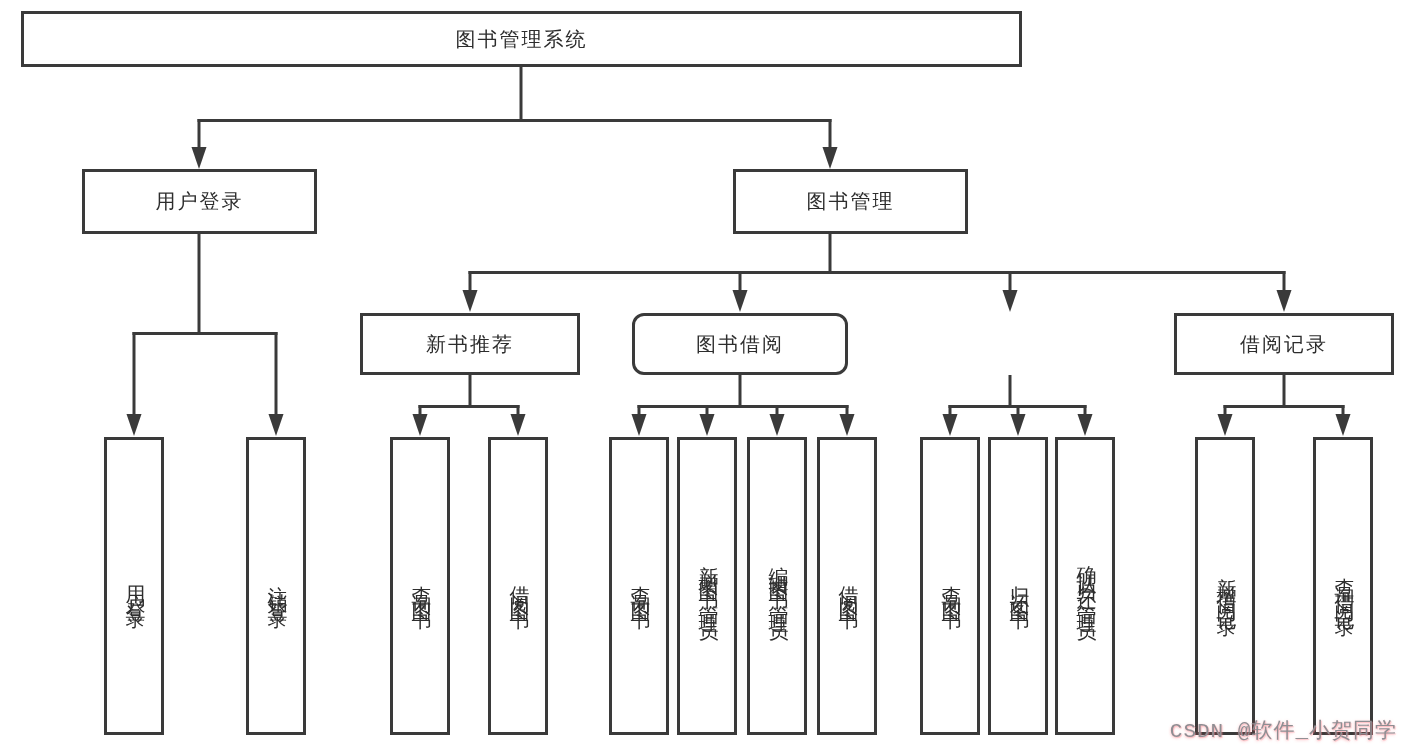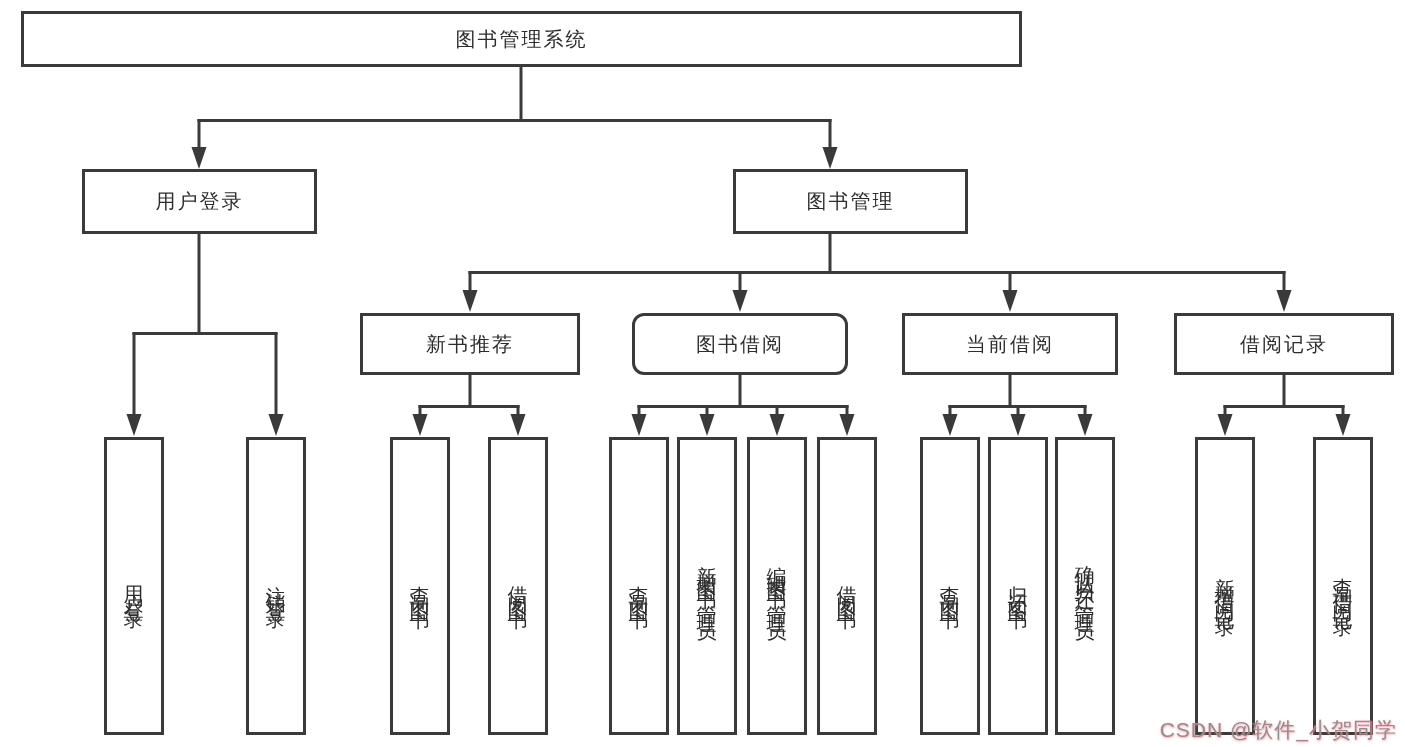--- a/index.html
+++ b/index.html
@@ -1,20 +1,20 @@
 <!DOCTYPE html>
 <html><head>
 <meta charset="utf-8">
 <style>
   html,body{margin:0;padding:0;background:#ffffff;}
   .canvas{
     position:relative;
     width:1405px;height:747px;
     background:#ffffff;
-    font-family:Liberation Sans, sans-serif;
+    font-family:Liberation Mono, monospace;
     overflow:hidden;
   }
   .connectors{
     position:absolute;left:0;top:0;width:1405px;height:747px;
     z-index:0;
   }
   .node{
     position:absolute;
     border:3px solid #3a3a3a;
     background:#ffffff;
@@ -139,23 +139,20 @@
   <div class="node" style="left:712px;top:169px;width:235px;height:65px;margin-left:21px;">
     <span class="node-label">图书管理</span>
   </div>
 
   <div class="node" style="left:360px;top:313px;width:220px;height:62px;">
     <span class="node-label">新书推荐</span>
   </div>
   <div class="node" style="left:632px;top:313px;width:216px;height:62px;border-radius:12px;">
     <span class="node-label">图书借阅</span>
   </div>
-  <div class="node" style="left:902px;top:313px;width:216px;height:62px;">
-    <span class="node-label">当前借阅</span>
-  </div>
   <div class="node" style="left:1174px;top:313px;width:220px;height:62px;">
     <span class="node-label">借阅记录</span>
   </div>
 
   <div class="leaf" style="left:104px;top:437px;width:60px;height:298px;">
     <span class="leaf-label">用户登录</span>
   </div>
   <div class="leaf" style="left:246px;top:437px;width:60px;height:298px;">
     <span class="leaf-label">注销登录</span>
   </div>

